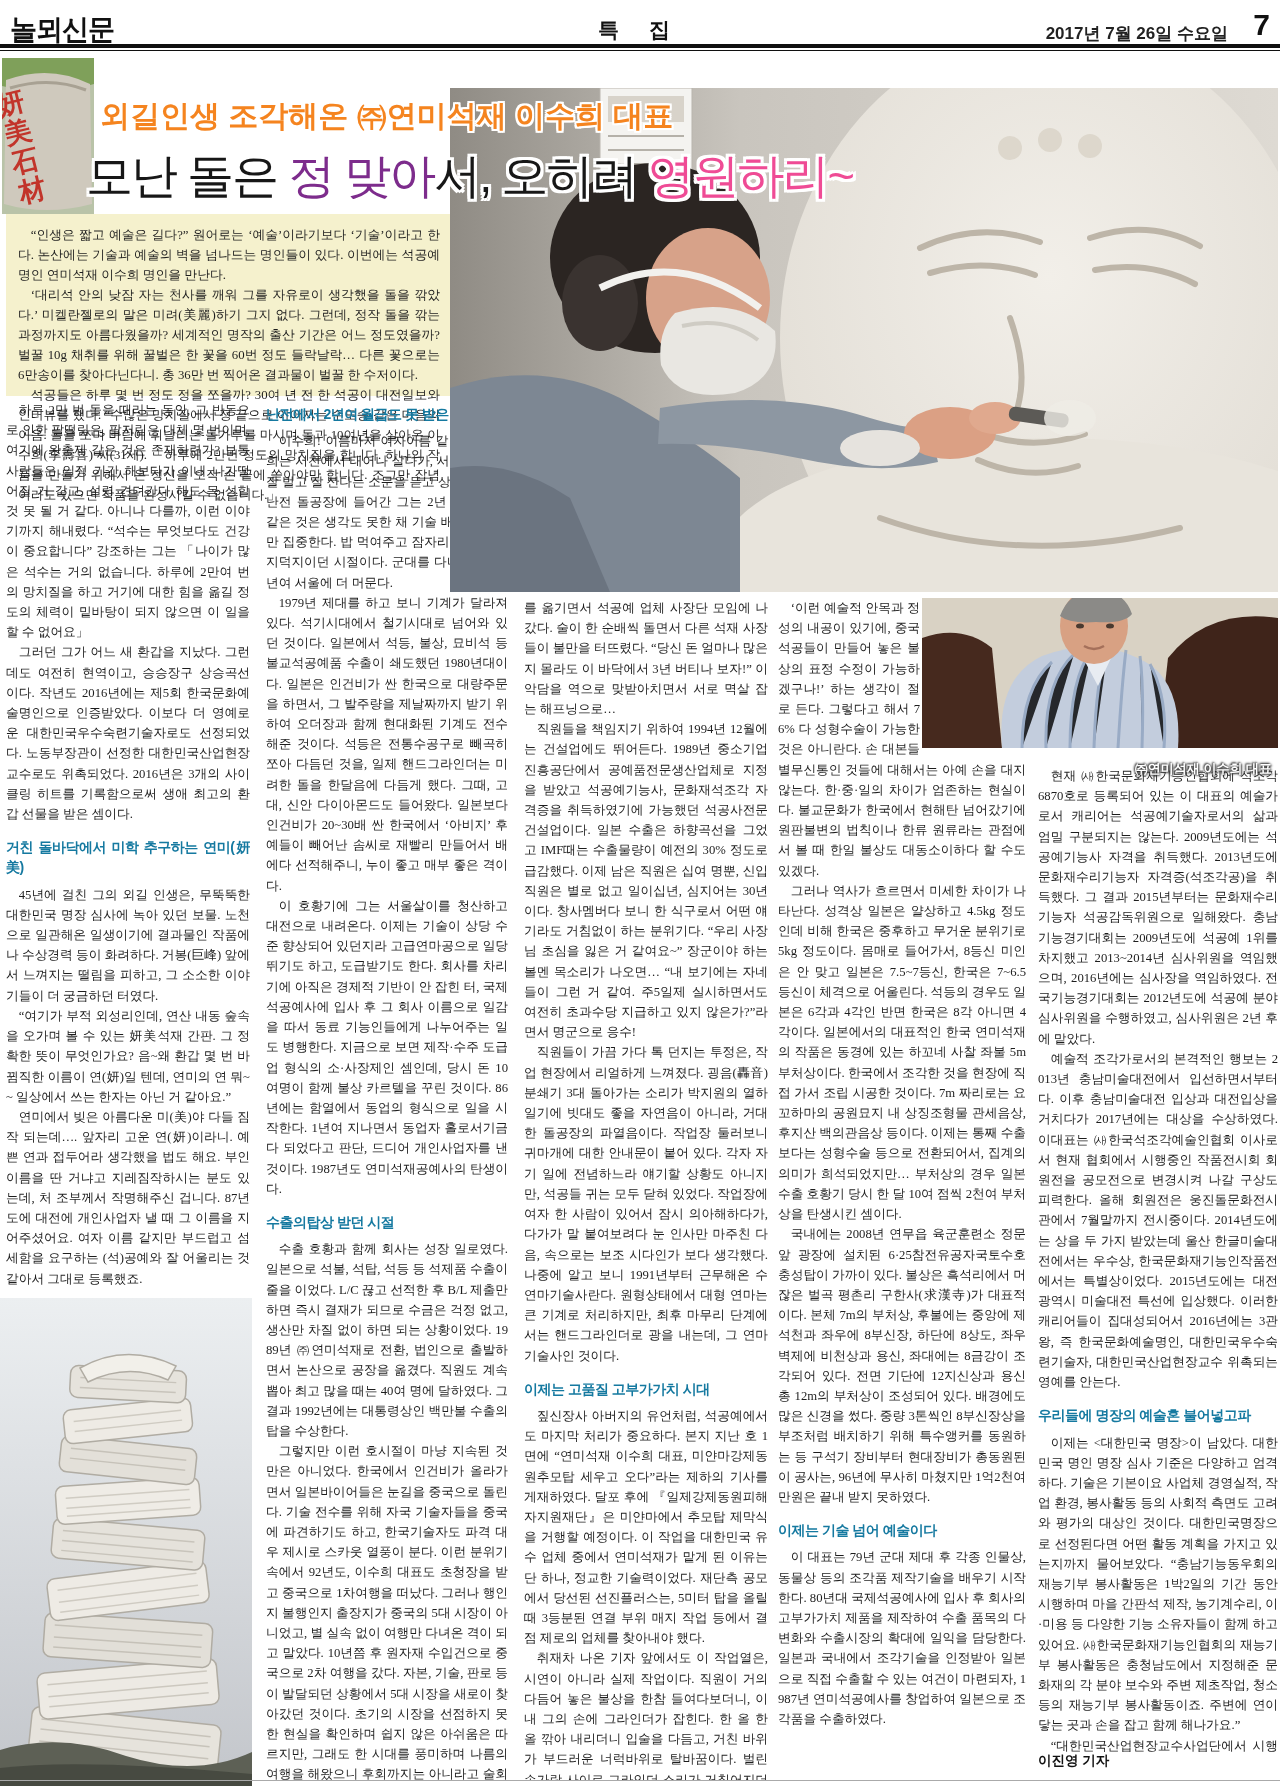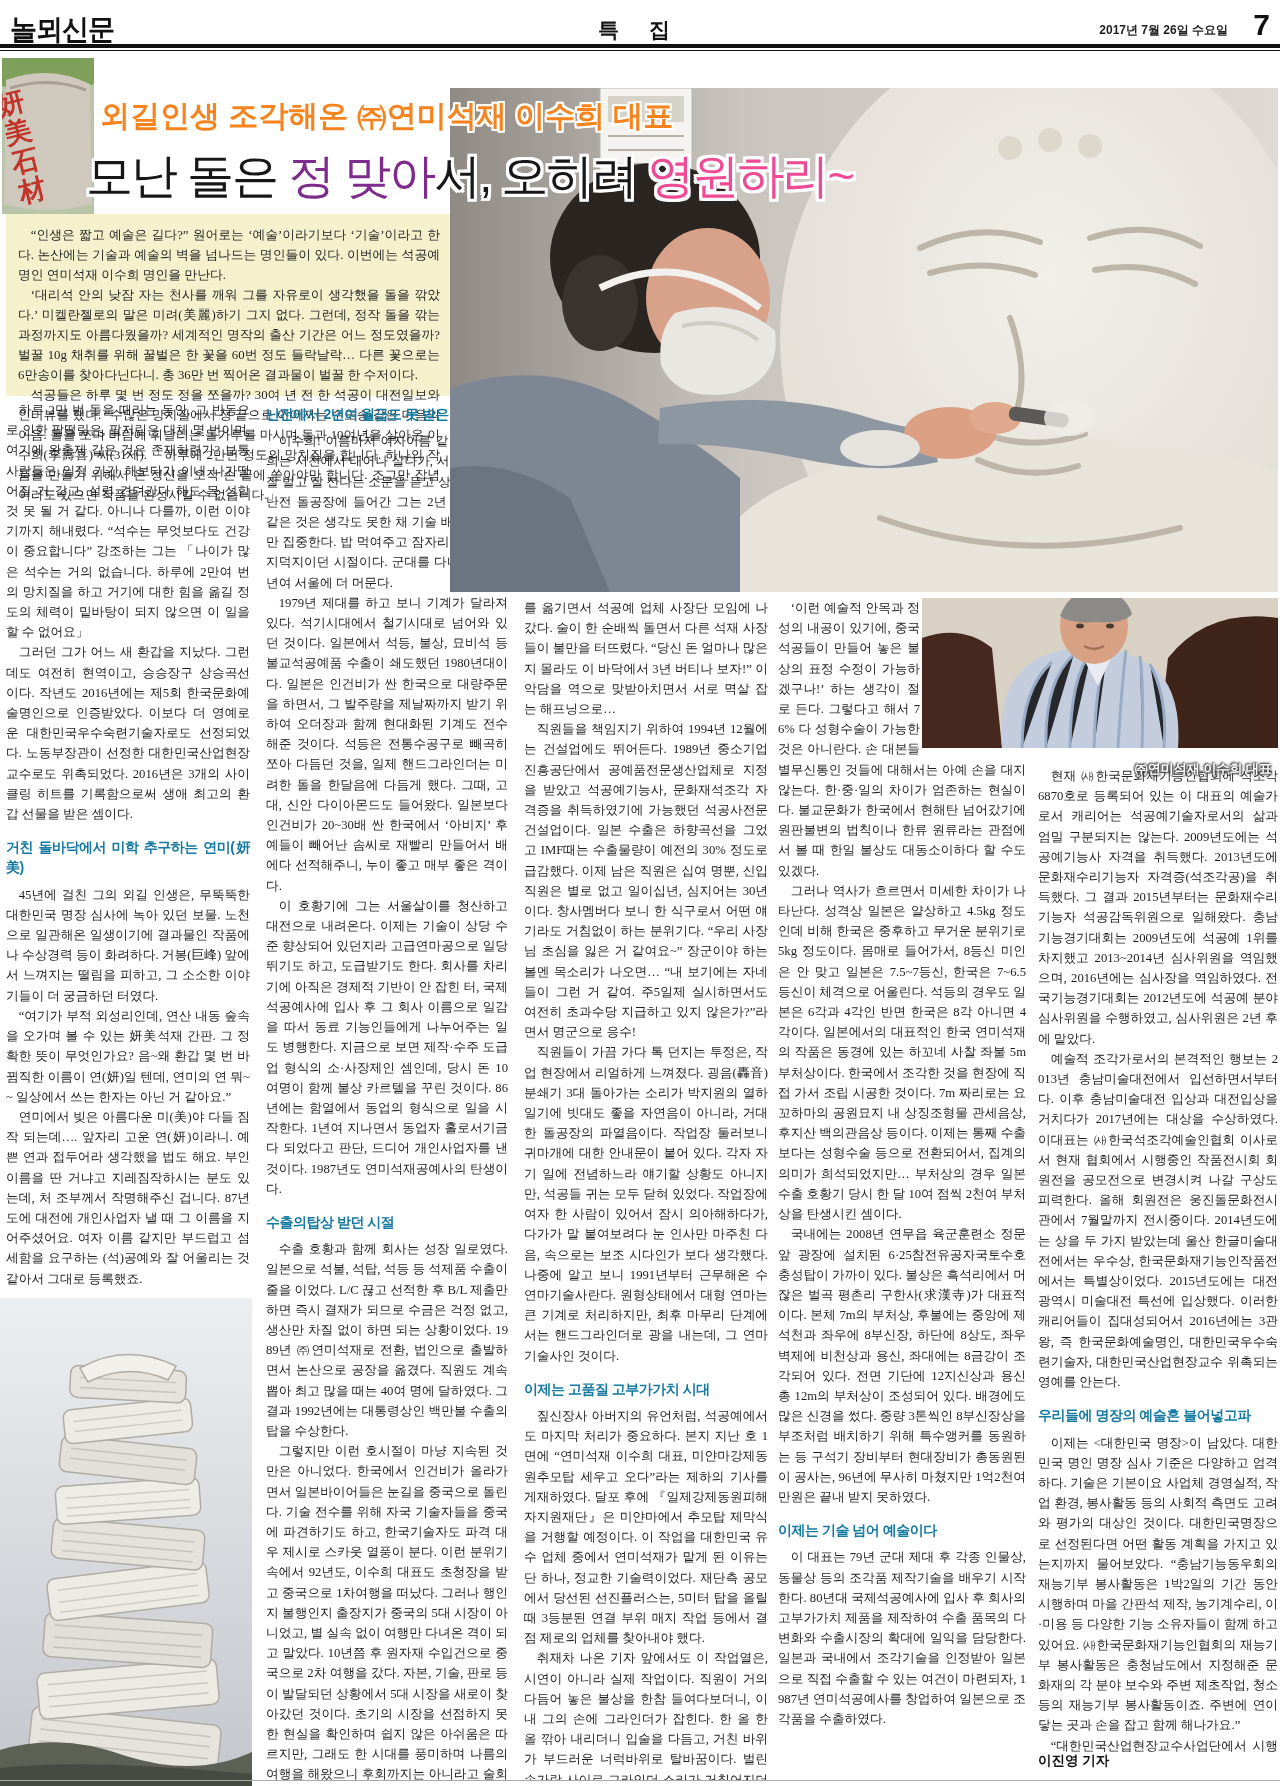--- a/index.html
+++ b/index.html
@@ -5,21 +5,21 @@
   html,body{margin:0;padding:0;background:#ffffff;}
   #page{position:relative;width:1280px;height:1786px;background:#fff;overflow:hidden;
         font-family:"Liberation Serif", serif;color:#1d1d1d;}
   
   .masthead{position:absolute;left:10px;top:12px;font-family:"Liberation Sans",sans-serif;
             font-weight:900;font-size:27px;letter-spacing:-1px;color:#111;transform:scaleY(1.05);}
   .section-label{position:absolute;left:0;right:0;top:16px;text-align:center;
             font-family:"Liberation Sans",sans-serif;font-weight:900;font-size:21px;
             letter-spacing:12px;color:#111;}
   .dateline{position:absolute;right:52px;top:22px;font-family:"Liberation Sans",sans-serif;
-            font-size:12px;font-weight:bold;color:#222;}
+            font-size:17px;font-weight:bold;color:#222;}
   .pageno{position:absolute;right:10px;top:8px;font-family:"Liberation Sans",sans-serif;
             font-size:30px;font-weight:bold;color:#111;}
   .rule-thick{position:absolute;left:0;top:44px;width:1280px;height:4px;background:#101010;}
   .rule-thin{position:absolute;left:0;top:50px;width:1280px;height:1px;background:#101010;}
   .bottom-rule{position:absolute;left:0;top:1780px;width:1280px;height:1px;background:#aaa;}
   
   .kicker{position:absolute;left:100px;top:96px;font-family:"Liberation Sans",sans-serif;
           font-weight:900;font-size:30px;color:#f5841f;z-index:6;
           text-shadow:-2px -2px 0 #fff,2px -2px 0 #fff,-2px 2px 0 #fff,2px 2px 0 #fff,
                       0 -2px 0 #fff,0 2px 0 #fff,-2px 0 0 #fff,2px 0 0 #fff;}

